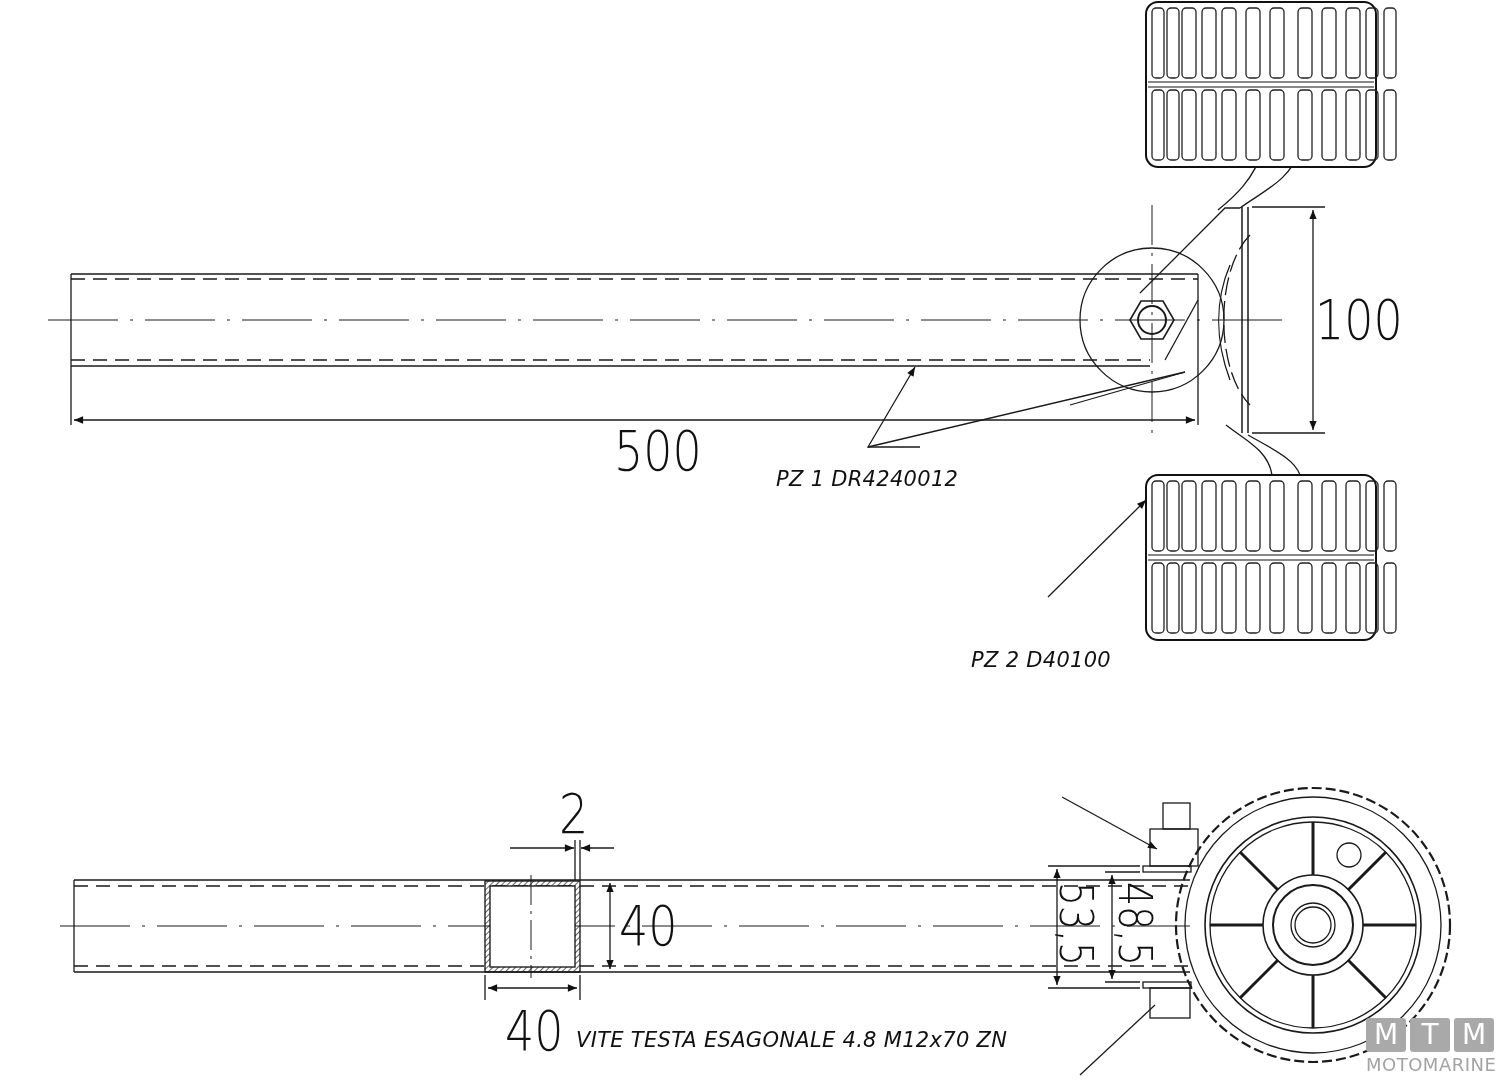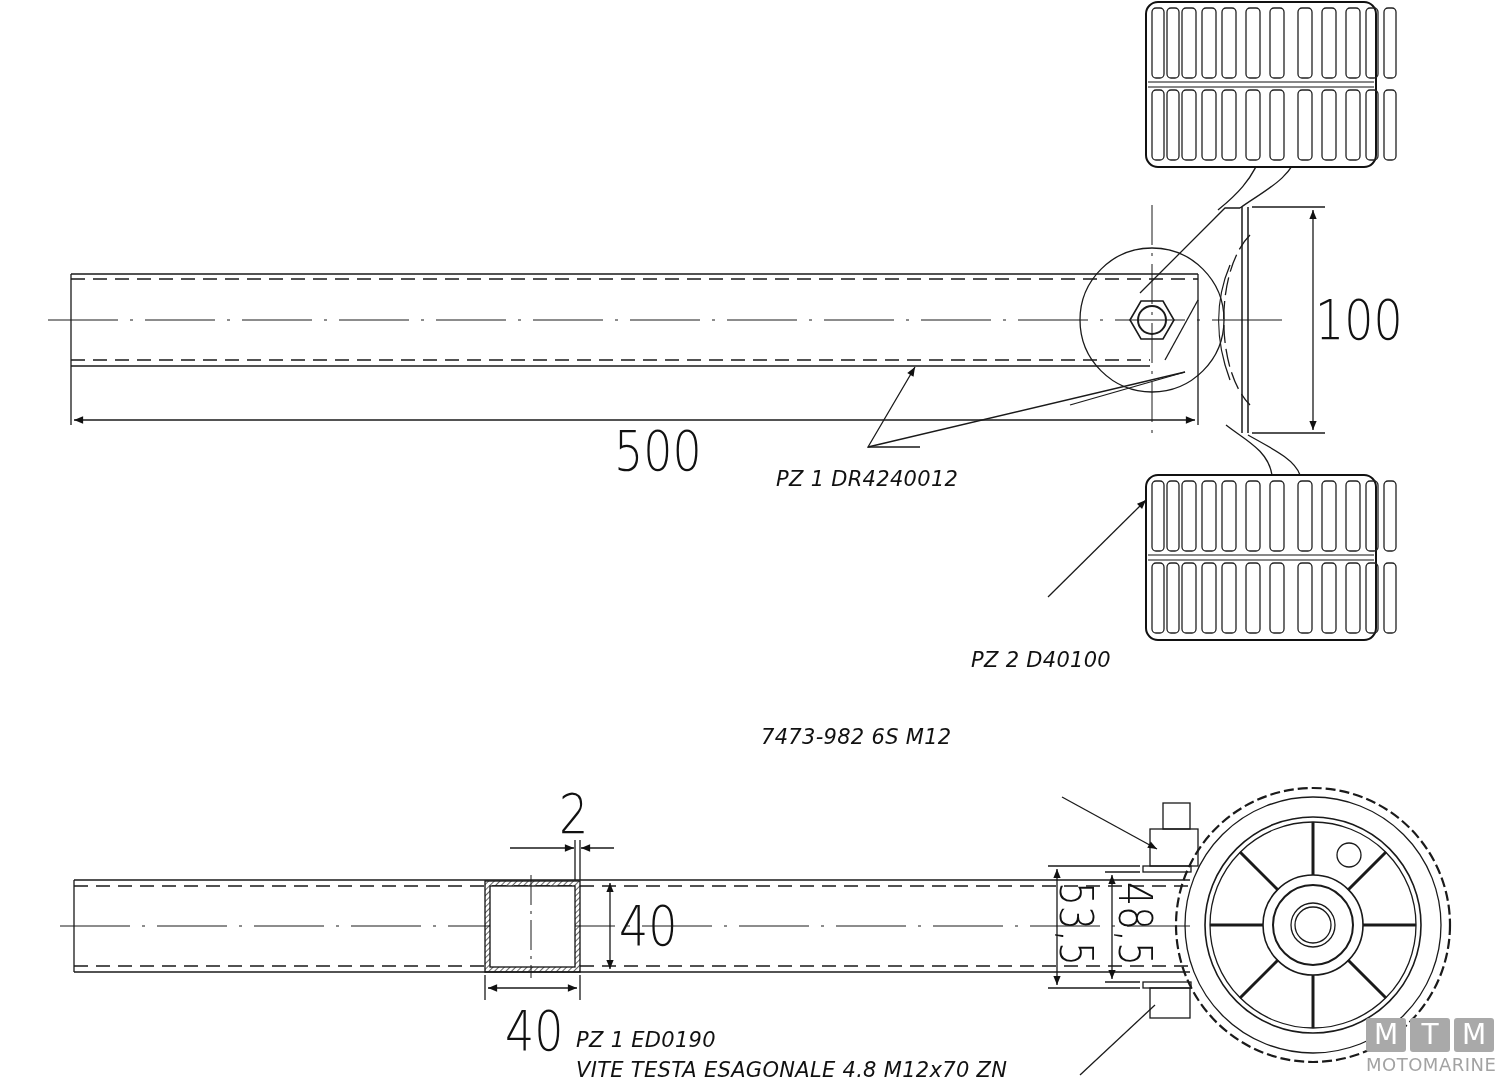--- a/index.html
+++ b/index.html
@@ -199,25 +199,23 @@
 <div class="dim dim-big" style="left:559px;top:781px;">2</div>
 <div class="dim dim-big" style="left:619px;top:893px;">40</div>
 <div class="dim dim-big" style="left:505px;top:998px;">40</div>
 <div class="dim dim-v" style="left:1103px;top:882px;">53,5</div>
 <div class="dim dim-v" style="left:1162px;top:882px;">48,5</div>
 
 <div class="lbl" style="left:776px;top:464px;">PZ 1 DR4240012</div>
 <div class="lbl" style="left:971px;top:598px;margin-top:47px;">PZ 2 D40100</div>
 
 <div style="position:absolute;left:761px;top:722px;">
-  <div class="lbl" style="position:static">7473-982 6S M12</div>
 </div>
 
 <div style="position:absolute;left:576px;top:1025px;">
-  <div class="lbl" style="position:static">PZ 1 ED0190</div>
   <div class="lbl" style="position:static">VITE TESTA ESAGONALE 4.8 M12x70 ZN</div>
 </div>
 
 <div class="logo">
   <div class="boxes">
     <div class="box">M</div>
     <div class="box">T</div>
     <div class="box">M</div>
   </div>
   <div class="sub">MOTOMARINE</div>

